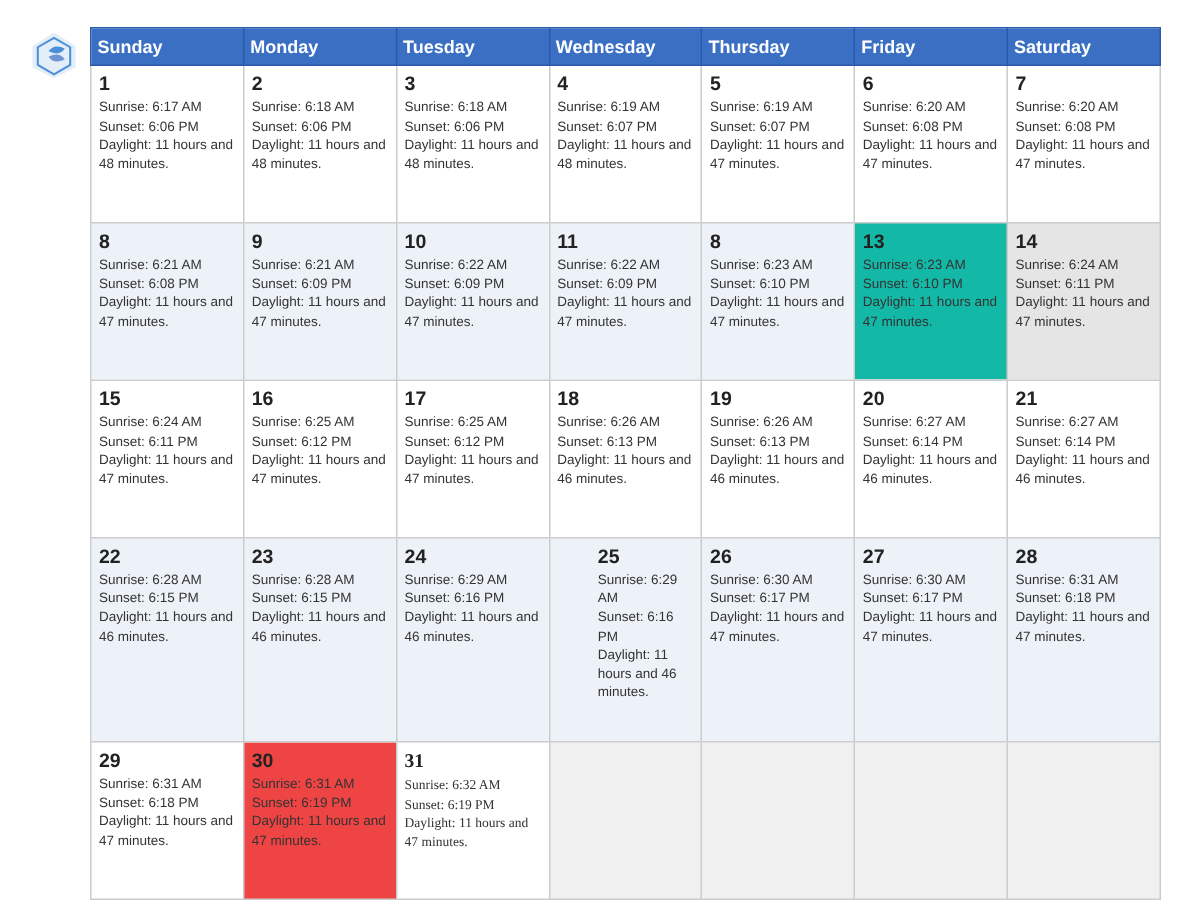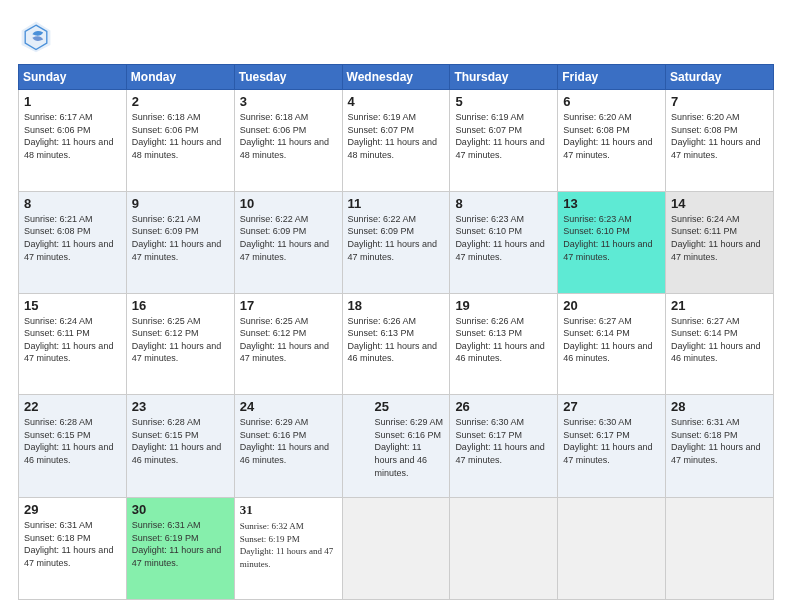--- a/index.html
+++ b/index.html
@@ -8,21 +8,21 @@
       height: 612px;
       font-family: Arial, sans-serif;
       background: #fff;
       overflow: hidden;
     }
     .page {
       width: 792px;
       height: 612px;
       padding: 18px 18px 12px 18px;
       display: flex;
-      flex-direction: column;
+      flex-direction: row;
     }
     .header {
       display: flex;
       justify-content: space-between;
       align-items: flex-start;
       margin-bottom: 10px;
     }
     .logo {
       display: flex;
       align-items: center;
@@ -190,21 +190,21 @@
             <div class="day-info">Sunrise: 6:22 AM<br>Sunset: 6:09 PM<br>Daylight: 11 hours and 47 minutes.</div>
           </td>
           <td style="background: rgb(237, 242, 248);">
             <span class="day-num">11</span>
             <div class="day-info">Sunrise: 6:22 AM<br>Sunset: 6:09 PM<br>Daylight: 11 hours and 47 minutes.</div>
           </td>
           <td style="background: rgb(237, 242, 248);">
             <span class="day-num">8</span>
             <div class="day-info">Sunrise: 6:23 AM<br>Sunset: 6:10 PM<br>Daylight: 11 hours and 47 minutes.</div>
           </td>
-          <td style="background: #5eead4;">
+          <td style="background: #14b8a6;">
             <span class="day-num">13</span>
             <div class="day-info">Sunrise: 6:23 AM<br>Sunset: 6:10 PM<br>Daylight: 11 hours and 47 minutes.</div>
           </td>
           <td style="background: #e5e5e5;">
             <span class="day-num">14</span>
             <div class="day-info">Sunrise: 6:24 AM<br>Sunset: 6:11 PM<br>Daylight: 11 hours and 47 minutes.</div>
           </td>
         </tr>
         <tr>
           <td style="background: rgb(255, 255, 255);">
@@ -264,21 +264,21 @@
           <td style="background: rgb(237, 242, 248);">
             <span class="day-num">28</span>
             <div class="day-info">Sunrise: 6:31 AM<br>Sunset: 6:18 PM<br>Daylight: 11 hours and 47 minutes.</div>
           </td>
         </tr>
         <tr>
           <td style="background: rgb(255, 255, 255);">
             <span class="day-num">29</span>
             <div class="day-info">Sunrise: 6:31 AM<br>Sunset: 6:18 PM<br>Daylight: 11 hours and 47 minutes.</div>
           </td>
-          <td style="background: #86efac;">
+          <td style="background: #ef4444;">
             <span class="day-num">30</span>
             <div class="day-info">Sunrise: 6:31 AM<br>Sunset: 6:19 PM<br>Daylight: 11 hours and 47 minutes.</div>
           </td>
           <td style="background: rgb(255, 255, 255); font-family: Liberation Serif, serif;">
             <span class="day-num">31</span>
             <div class="day-info">Sunrise: 6:32 AM<br>Sunset: 6:19 PM<br>Daylight: 11 hours and 47 minutes.</div>
           </td>
           <td class="empty" style="background: rgb(240, 240, 240);"></td>
           <td class="empty" style="background: rgb(240, 240, 240);"></td>
           <td class="empty" style="background: rgb(240, 240, 240);"></td>

